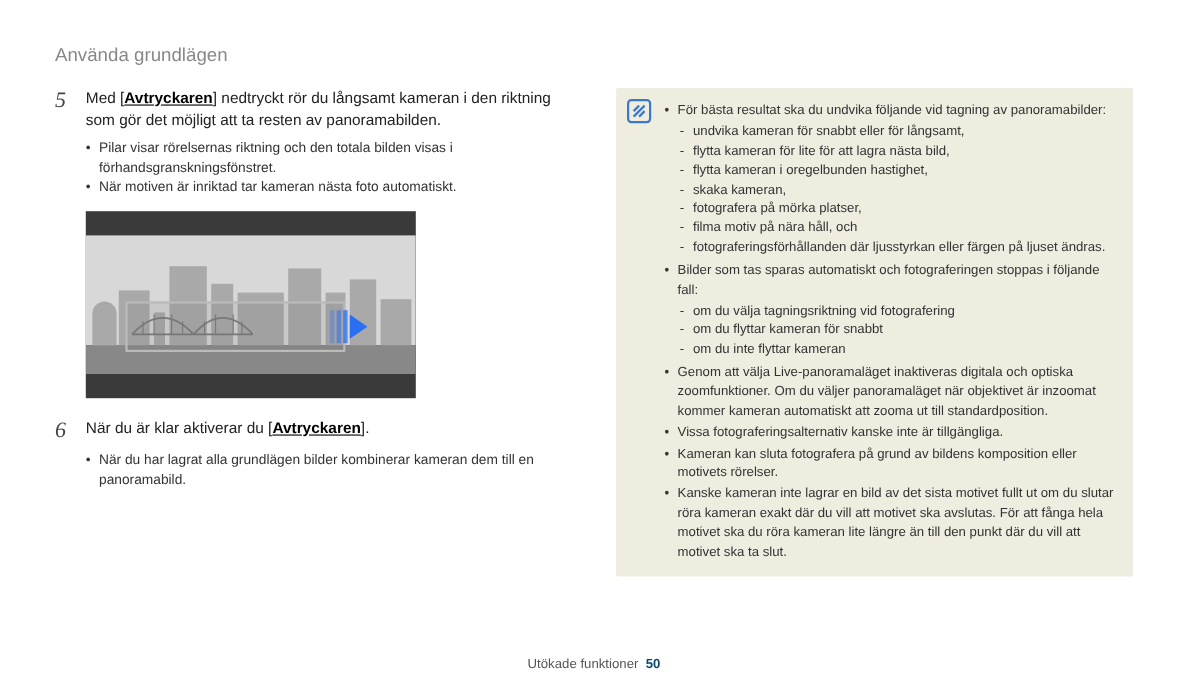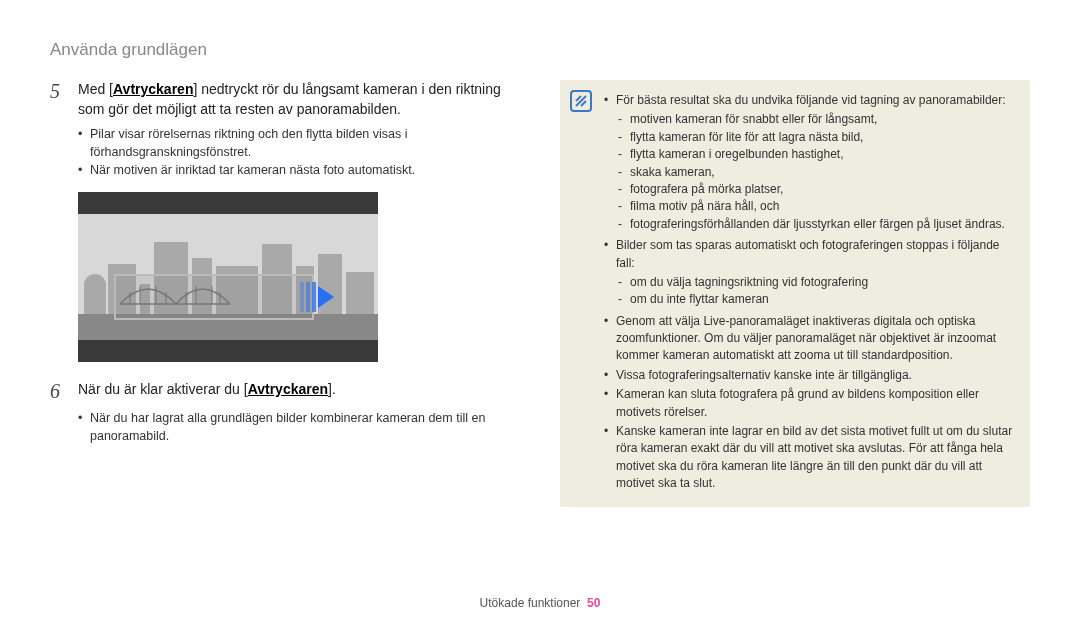--- a/index.html
+++ b/index.html
@@ -152,38 +152,38 @@
   .note-sub li { position: relative; padding-left: 14px; }
   .note-sub li::before { content: "-"; position: absolute; left: 2px; }
   .footer {
     position: absolute;
     bottom: 20px;
     left: 0; right: 0;
     text-align: center;
     font-size: 12px;
     color: #555;
   }
-  .footer b { color: #ec4899; }
+  .footer b { color: #0c4a6e; }
 </style>
 </head>
 <body>
 
 <div class="header">Använda grundlägen</div>
 
 <div class="columns">
   <div class="left-col">
 
     <div class="step">
       <div class="step-num">5</div>
       <div class="step-body">
         <span>Med [</span><b>Avtryckaren</b><span>] nedtryckt rör du långsamt kameran i den riktning som gör det möjligt att ta resten av panoramabilden.</span>
       </div>
     </div>
     <ul class="sub-list">
-      <li>Pilar visar rörelsernas riktning och den flytta bilden visas i förhandsgranskningsfönstret.</li>
+      <li>Pilar visar rörelsernas riktning och den totala bilden visas i förhandsgranskningsfönstret.</li>
       <li>När motiven är inriktad tar kameran nästa foto automatiskt.</li>
     </ul>
 
     <div class="pano-img">
       <div class="pano-sky"></div>
       <div class="pano-ground"></div>
       <div class="pano-b b1"></div>
         <div class="pano-b b2"></div>
         <div class="pano-b b3"></div>
       <div class="pano-b b4"></div>
@@ -233,33 +233,34 @@
         <svg width="14" height="14" viewBox="0 0 14 14">
           <line x1="2" y1="12" x2="12" y2="2"></line>
           <line x1="2" y1="7" x2="7" y2="2"></line>
           <line x1="7" y1="12" x2="12" y2="7"></line>
         </svg>
       </div>
       <ul class="note-ul">
         <li>
           <span>För bästa resultat ska du undvika följande vid tagning av panoramabilder:</span>
           <ul class="note-sub">
-            <li>motiven kameran för snabbt eller för långsamt,</li>
+            <li>undvika kameran för snabbt eller för långsamt,</li>
             <li>flytta kameran för lite för att lagra nästa bild,</li>
             <li>flytta kameran i oregelbunden hastighet,</li>
             <li>skaka kameran,</li>
             <li>fotografera på mörka platser,</li>
             <li>filma motiv på nära håll, och</li>
             <li>fotograferingsförhållanden där ljusstyrkan eller färgen på ljuset ändras.</li>
           </ul>
         </li>
         <li>
           <span>Bilder som tas sparas automatiskt och fotograferingen stoppas i följande fall:</span>
           <ul class="note-sub">
             <li>om du välja tagningsriktning vid fotografering</li>
+            <li>om du flyttar kameran för snabbt</li>
             <li>om du inte flyttar kameran</li>
           </ul>
         </li>
         <li>Genom att välja Live-panoramaläget inaktiveras digitala och optiska zoomfunktioner. Om du väljer panoramaläget när objektivet är inzoomat kommer kameran automatiskt att zooma ut till standardposition.</li>
         <li>Vissa fotograferingsalternativ kanske inte är tillgängliga.</li>
         <li>Kameran kan sluta fotografera på grund av bildens komposition eller motivets rörelser.</li>
         <li>Kanske kameran inte lagrar en bild av det sista motivet fullt ut om du slutar röra kameran exakt där du vill att motivet ska avslutas. För att fånga hela motivet ska du röra kameran lite längre än till den punkt där du vill att motivet ska ta slut.</li>
       </ul>
     </div>
   </div>

